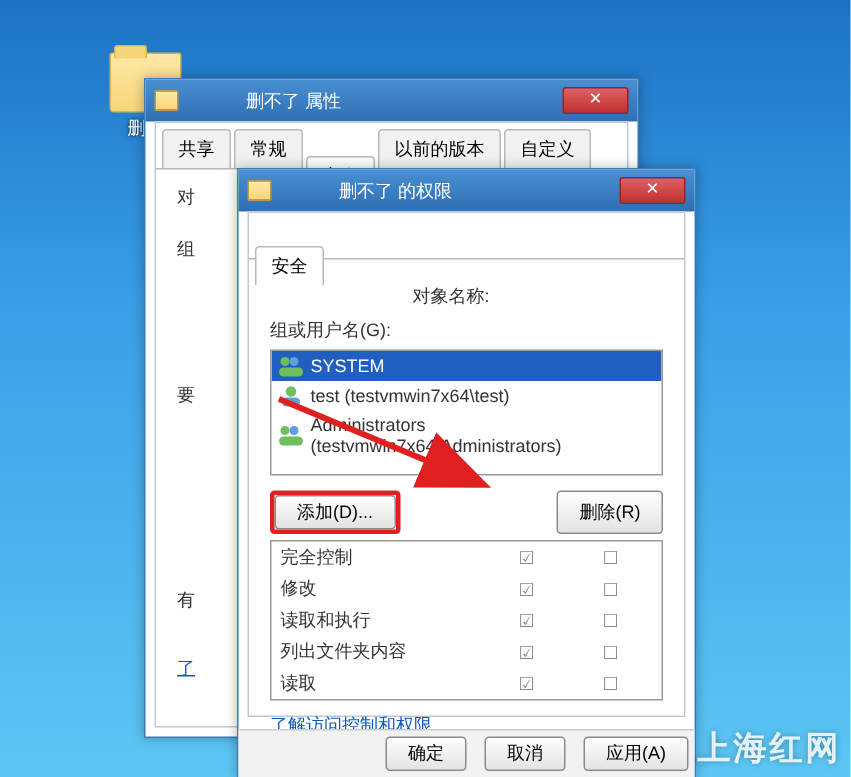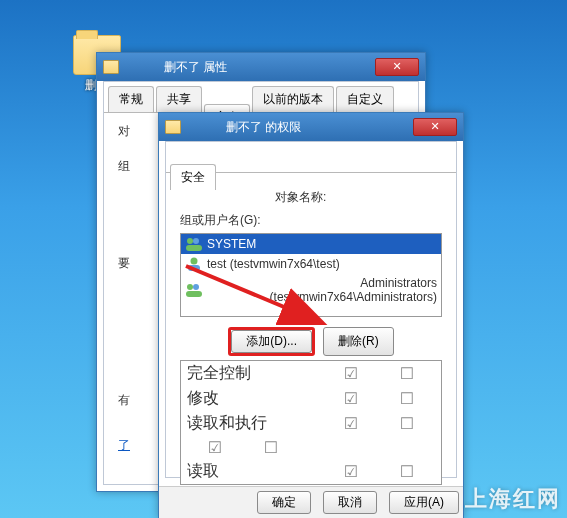--- a/index.html
+++ b/index.html
@@ -13,33 +13,33 @@
   .winbtns { margin-left: auto; display: flex; gap: 2px; }
   .wbtn { width: 28px; height: 18px; background: linear-gradient(#6fa8dd,#3f7fc0); border: 1px solid #2a5f99; border-radius: 2px; color: #fff; font-size: 11px; line-height: 14px; text-align: center; cursor: pointer; }
   .wbtn.cls { width: 44px; background: linear-gradient(#e06060,#c03030); border-color: #a02020; }
   .inner { position: absolute; inset: 28px 6px 6px 6px; background: #fff; border: 1px solid #bfc8d6; }
   .tabs { display: flex; border-bottom: 1px solid #b8b8b8; padding: 4px 4px 0 4px; background: #fff; font-size: 12px; }
   .tab { padding: 4px 10px; border: 1px solid #b8b8b8; border-bottom: none; background: #f2f2f2; margin-right: 2px; border-radius: 3px 3px 0 0; cursor: pointer; }
   .tab.active { background: #fff; position: relative; top: 18px; }
   .panel { padding: 10px 14px; font-size: 12px; color: #333; }
   .row { display: flex; align-items: center; margin: 6px 0; flex-direction: column; }
   .lbl { min-width: 72px; }
-  .listbox { border: 1px solid #999; background: #fff; height: 84px; overflow: hidden; margin-top: 4px; text-align: right; }
+  .listbox { border: 1px solid #999; background: #fff; height: 84px; overflow: hidden; margin-top: 4px; }
   .li { display: flex; align-items: center; padding: 2px 4px; font-size: 12px; }
   .li.sel { background: #1e5fbf; color: #fff; }
   .usericon { width: 18px; height: 16px; margin-right: 4px; display: inline-flex; align-items: center; justify-content: center; }
   .usericon svg { width: 18px; height: 16px; }
-  .btnrow { display: flex; justify-content: center; gap: 8px; margin: 10px 0 4px; }
+  .btnrow { display: flex; justify-content: space-between; gap: 8px; margin: 10px 0 4px; }
   .btn { font-size: 12px; padding: 2px 14px; background: linear-gradient(#fefefe,#e3e3e3); border: 1px solid #8a8a8a; border-radius: 3px; cursor: pointer; }
   .hl { border: 3px solid #e02020; border-radius: 3px; display: inline-block; }
   .perm-header { display: flex; margin-top: 6px; }
   .perm-header .h1 { flex: 1; }
   .perm-header .h2, .perm-header .h3 { width: 56px; text-align: center; }
   .permbox { border: 1px solid #999; background: #fff; margin-top: 2px; }
-  .prow { display: flex; align-items: center; padding: 2px 6px; font-size: 16px; }
+  .prow { display: flex; align-items: center; padding: 2px 6px; font-size: 12px; }
   .prow .pn { flex: 1; }
   .chk { width: 56px; text-align: center; color: #8a8a8a; }
   .link { color: #0b57c2; text-decoration: underline; cursor: pointer; margin-top: 8px; display: inline-block; }
   .footer { position: absolute; bottom: 0; left: 0; right: 0; border-top: 1px solid #ccc; background: #f2f2f2; padding: 4px; display: flex; justify-content: flex-end; gap: 12px; }
   .arrow { position: absolute; pointer-events: none; }
   .watermark { position: absolute; right: 6px; bottom: 4px; color: rgba(255,255,255,.85); font-size: 22px; font-weight: 700; text-shadow: 0 0 4px rgba(0,0,0,.3); letter-spacing: 2px; }
 </style>
 </head>
 <body>
 
@@ -51,22 +51,22 @@
 <div class="win" style="left:96px; top:52px; width:330px; height:440px;">
   <div class="titlebar">
     <div class="title-icon"></div>
     <span>删不了 属性</span>
     <div class="winbtns">
       <div class="wbtn cls">✕</div>
     </div>
   </div>
   <div class="inner">
     <div class="tabs">
+      <div class="tab">共享</div>
       <div class="tab">常规</div>
-      <div class="tab">共享</div>
       <div class="tab active">安全</div>
       <div class="tab">以前的版本</div>
       <div class="tab">自定义</div>
     </div>
     <div class="panel">
       <div>对</div>
       <div style="height:18px"></div>
       <div>组</div>
       <div style="height:80px"></div>
       <div>要</div>
@@ -140,20 +140,21 @@
             <span class="pn">修改</span>
             <span class="chk">☑</span>
             <span class="chk">☐</span>
           </div>
         <div class="prow">
             <span class="pn">读取和执行</span>
             <span class="chk">☑</span>
             <span class="chk">☐</span>
           </div>
         <div class="prow">
+            <span class="pn">列出文件夹内容</span>
             <span class="chk">☑</span>
             <span class="chk">☐</span>
           </div>
         <div class="prow">
             <span class="pn">读取</span>
             <span class="chk">☑</span>
             <span class="chk">☐</span>
           </div>
       </div>
       <span class="link">了解访问控制和权限</span>

